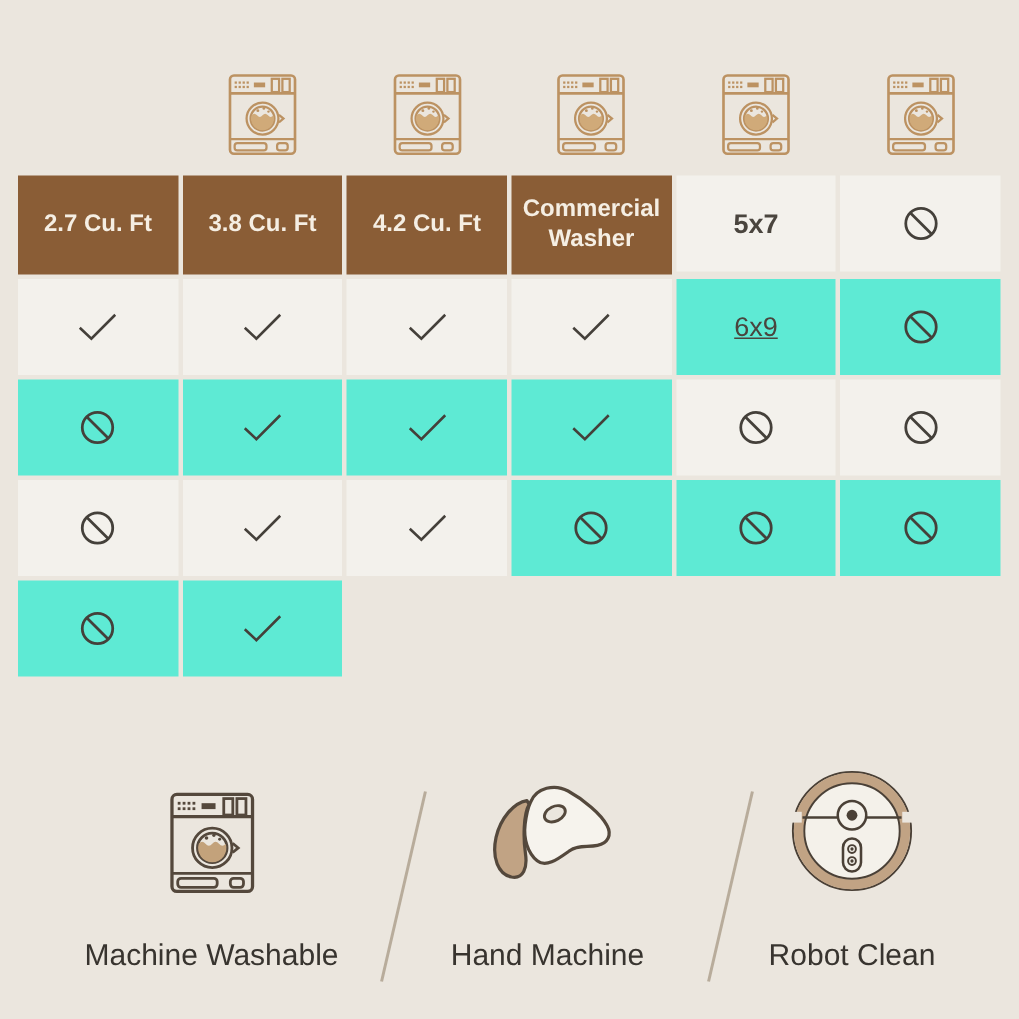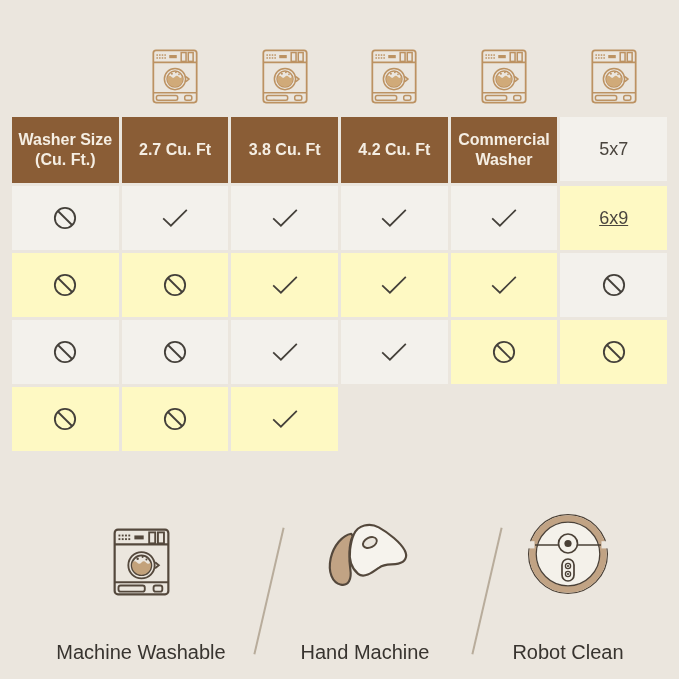--- a/index.html
+++ b/index.html
@@ -24,32 +24,32 @@
   }
   .hcell{
     height:66px;background:#8a5d36;color:#f5eee3;
     display:flex;align-items:center;justify-content:center;text-align:center;
     font-size:16px;font-weight:600;line-height:20px;padding:0 2px;box-sizing:border-box;
   }
   .dcell{
     height:64px;display:flex;align-items:center;justify-content:center;
     font-size:18px;color:#4a453e;
   }
-  .row-light{background:#f3f1ec;}
-  .row-dark{background:#fef9c3;text-decoration:underline;}
+  .row-light{background:#f3f1ec;font-weight:bold;}
+  .row-dark{background:#5eead4;text-decoration:underline;}
   
   .legend-item{
     position:absolute;top:508px;width:216px;
     display:flex;flex-direction:column;align-items:center;
   }
   .legend-icon-box{
     height:88px;display:flex;align-items:flex-end;justify-content:center;
   }
   .legend-label{
-    margin-top:45px;font-size:20px;color:#38342f;white-space:nowrap;
+    margin-top:30px;font-size:20px;color:#38342f;white-space:nowrap;
   }
   .legend-divider{
     position:absolute;top:526px;width:2px;height:130px;
     background:#b8ac9b;transform:rotate(13deg);
   }
   svg{display:block;}
 </style>
 </head>
 <body>
 
@@ -228,21 +228,20 @@
     <g fill="#bc9262">
       <circle cx="22.5" cy="28" r="1.1"></circle>
             <circle cx="27" cy="26.3" r="1"></circle>
             <circle cx="30.5" cy="28.7" r="0.9"></circle>
     </g>
   </svg>
       </div>
   </div>
 
   <div class="compat-table">
-    <div class="hcell">Washer Size (Cu. Ft.)</div>
     <div class="hcell">2.7 Cu. Ft</div>
     <div class="hcell">3.8 Cu. Ft</div>
     <div class="hcell">4.2 Cu. Ft</div>
     <div class="hcell">Commercial Washer</div>
 
     <div class="dcell row-light">5x7</div>
     <div class="dcell row-light">
         <svg width="24" height="24" viewBox="0 0 26 26">
     <circle cx="13" cy="13" r="11" fill="none" stroke="#44403a" stroke-width="2"></circle>
     <line x1="5.4" y1="5.4" x2="20.6" y2="20.6" stroke="#44403a" stroke-width="2"></line>

